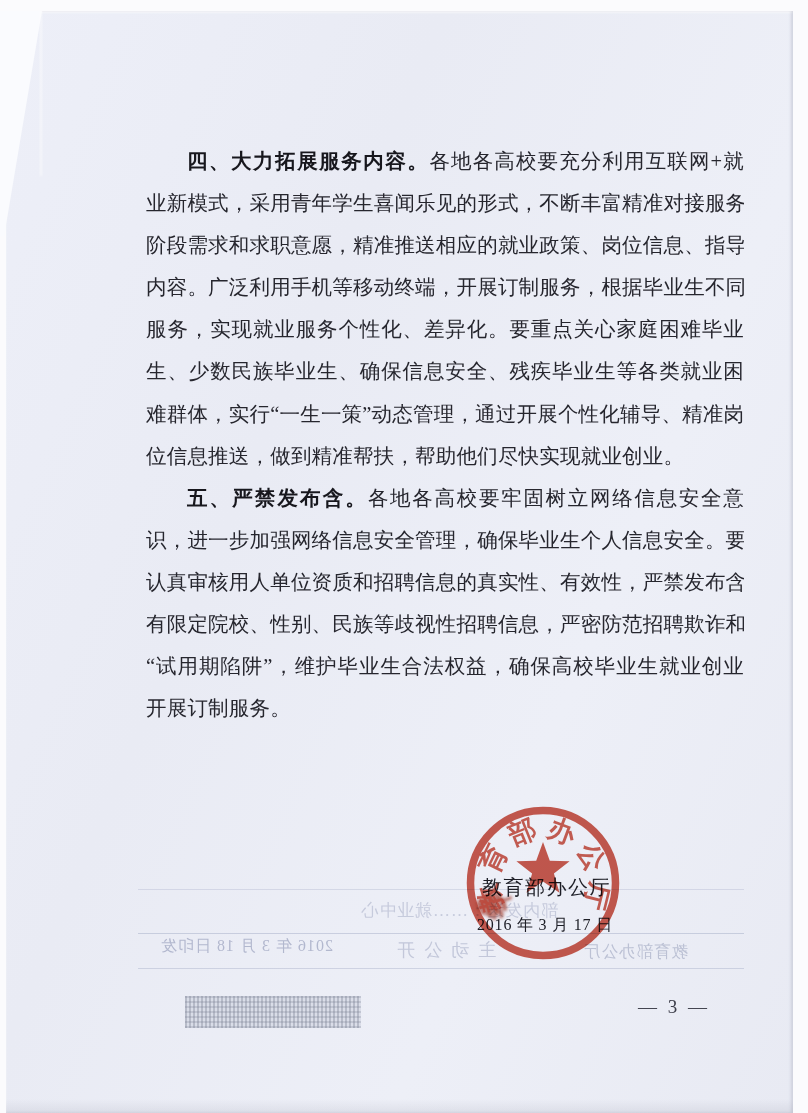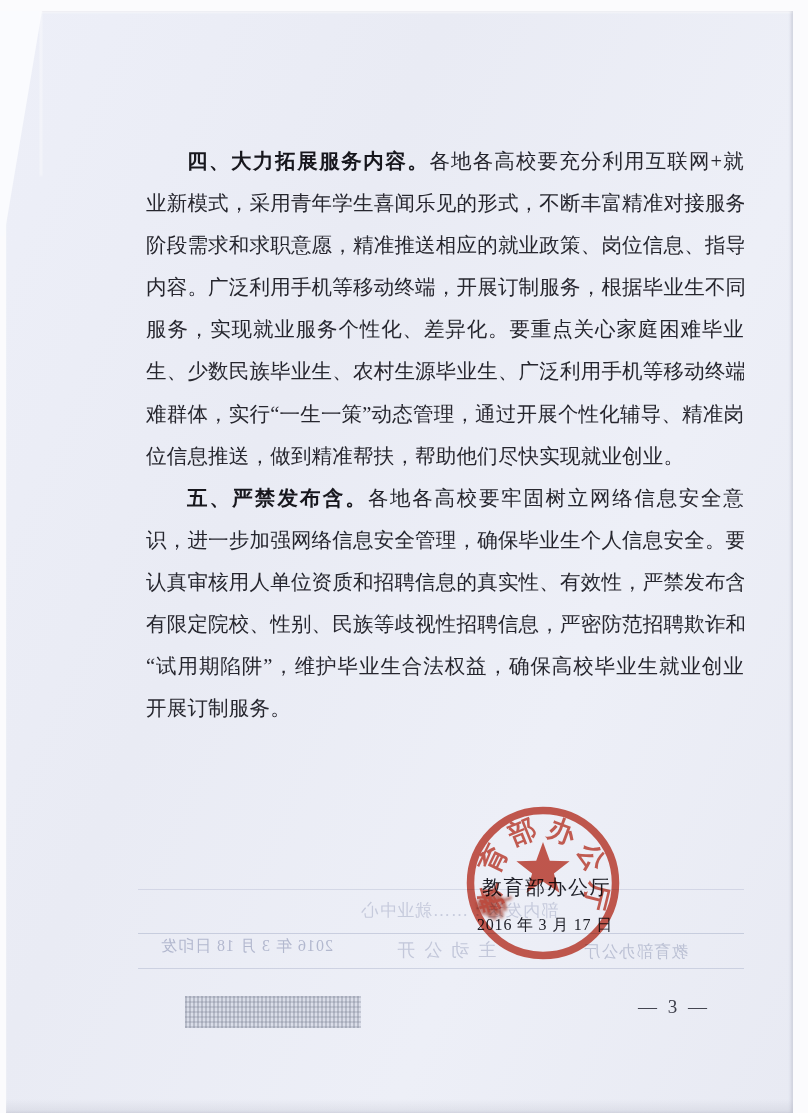--- a/index.html
+++ b/index.html
@@ -101,21 +101,21 @@
 <div class="bleed bleed-open">主动公开</div>
 <div class="bleed bleed-org">教育部办公厅</div>
 <div class="noise-block"></div>
 
 <div class="body-text">
     <div class="line indent"><span class="lead">四、大力拓展服务内容。</span>各地各高校要充分利用互联网+就</div>
     <div class="line">业新模式，采用青年学生喜闻乐见的形式，不断丰富精准对接服务</div>
     <div class="line">阶段需求和求职意愿，精准推送相应的就业政策、岗位信息、指导</div>
     <div class="line">内容。广泛利用手机等移动终端，开展订制服务，根据毕业生不同</div>
     <div class="line">服务，实现就业服务个性化、差异化。要重点关心家庭困难毕业</div>
-    <div class="line">生、少数民族毕业生、农村生源毕业生、广泛利用手机等移动终端</div>
+    <div class="line">生、少数民族毕业生、确保信息安全、残疾毕业生等各类就业困</div>
     <div class="line">难群体，实行“一生一策”动态管理，通过开展个性化辅导、精准岗</div>
     <div class="line end">位信息推送，做到精准帮扶，帮助他们尽快实现就业创业。</div>
     <div class="line indent"><span class="lead">五、严禁发布含。</span>各地各高校要牢固树立网络信息安全意</div>
     <div class="line">识，进一步加强网络信息安全管理，确保毕业生个人信息安全。要</div>
     <div class="line">认真审核用人单位资质和招聘信息的真实性、有效性，严禁发布含</div>
     <div class="line">有限定院校、性别、民族等歧视性招聘信息，严密防范招聘欺诈和</div>
     <div class="line">“试用期陷阱”，维护毕业生合法权益，确保高校毕业生就业创业</div>
     <div class="line end">开展订制服务。</div>
   </div>
 

